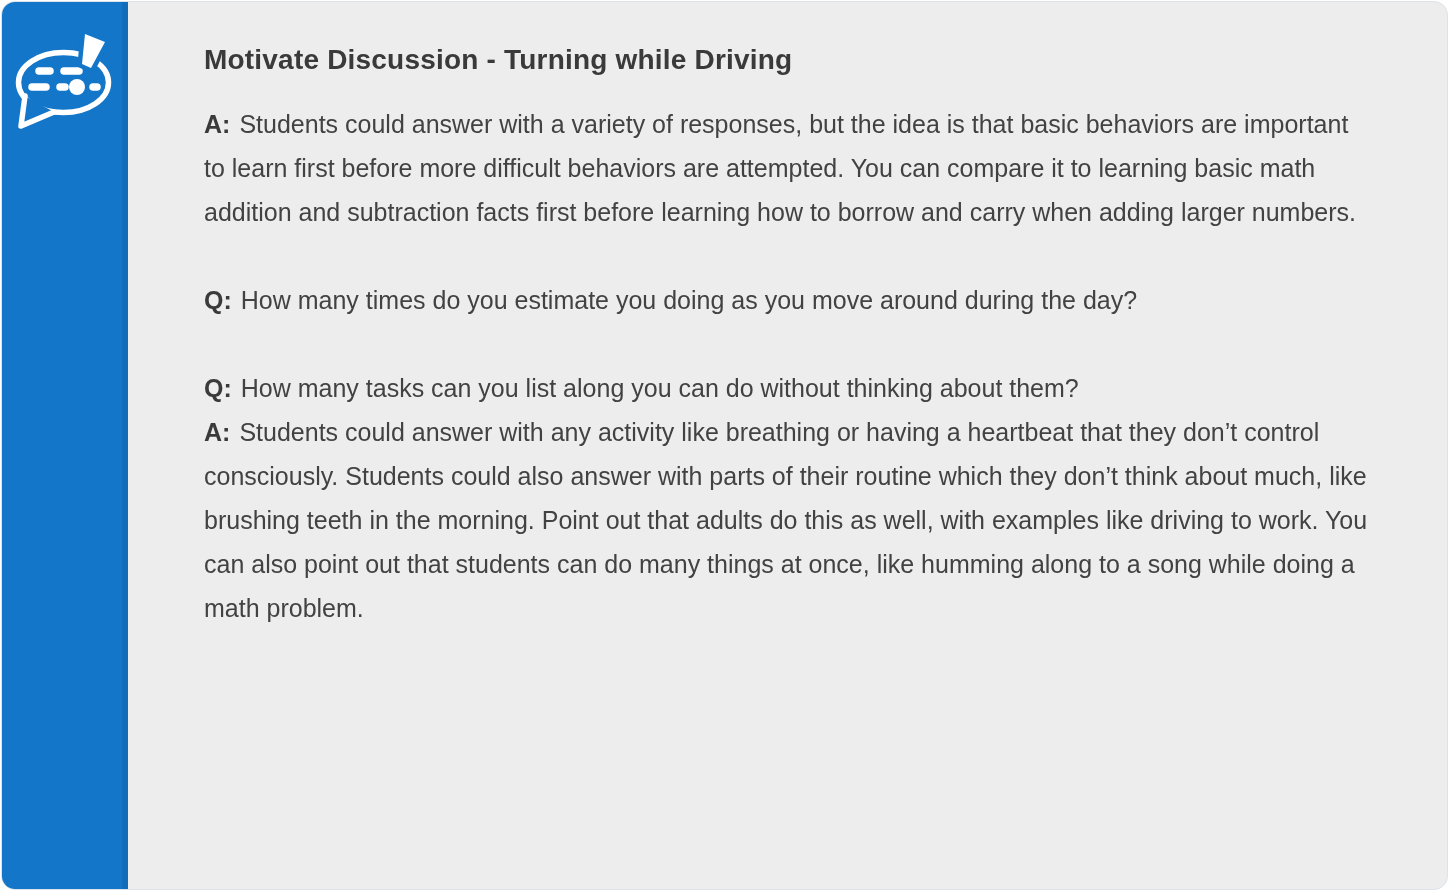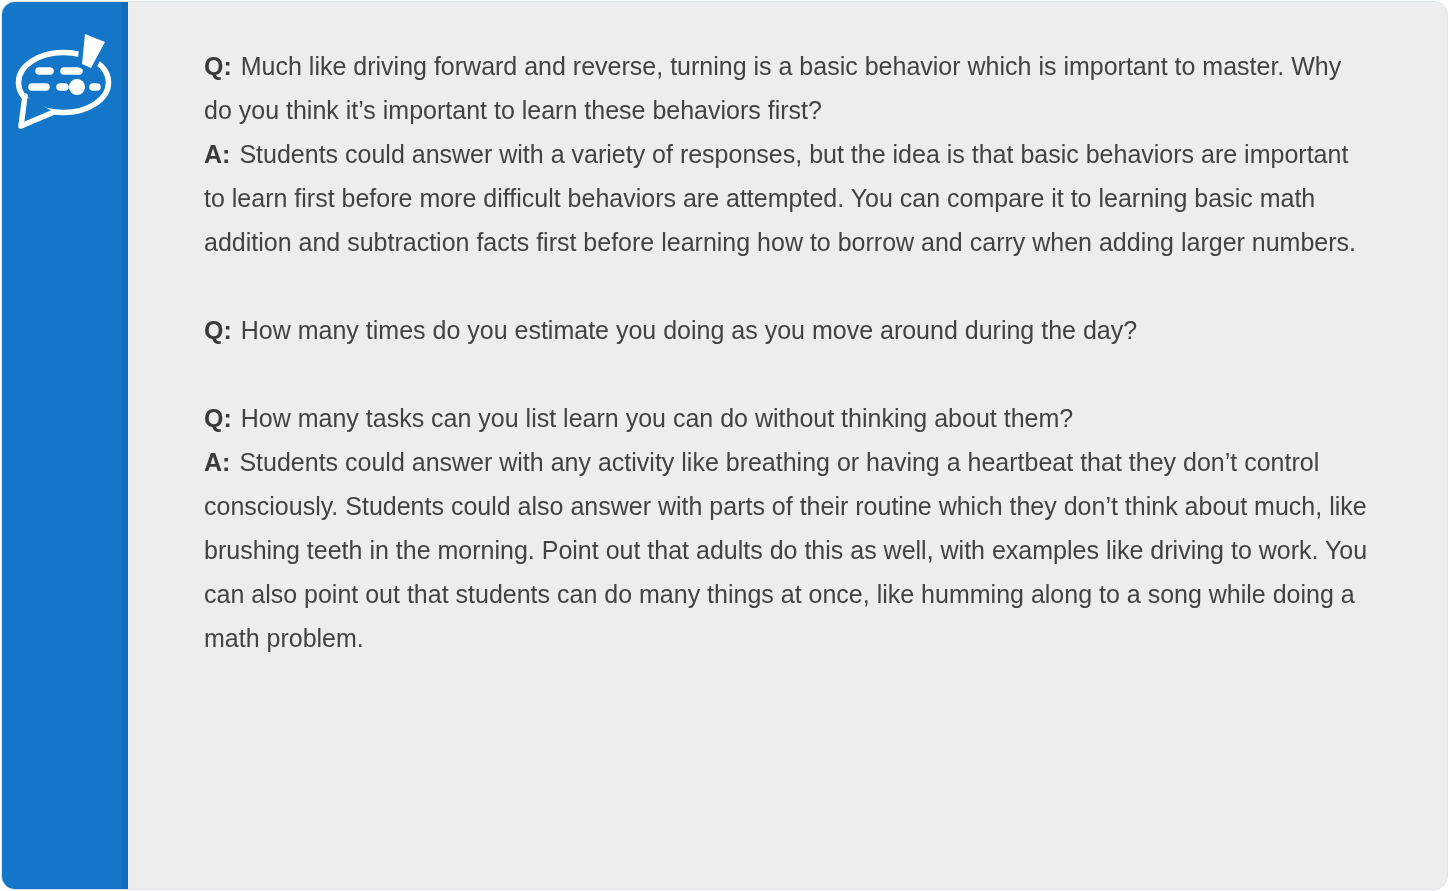--- a/index.html
+++ b/index.html
@@ -78,29 +78,29 @@
       </g>
 
       <circle cx="69" cy="57" r="8" fill="#ffffff"></circle>
 
       <polygon points="77,4 97,12 83,38 74,34" fill="none" stroke="#1376c8" stroke-width="9" stroke-linejoin="round"></polygon>
       <polygon points="77,4 97,12 83,38 74,34" fill="#ffffff"></polygon>
     </svg>
   </aside>
 
   <main class="content">
+    <h1 class="title">Motivate Discussion - Turning while Driving</h1>
 
     <section class="qa-section">
-      <p class="qa-line"><strong class="qa-label">Q:</strong><span>Much like driving forward and reverse, turning is a basic behavior which is important to master. Why do you think it’s important to learn these behaviors first?</span></p>
       <p class="qa-line"><strong class="qa-label">A:</strong><span>Students could answer with a variety of responses, but the idea is that basic behaviors are important to learn first before more difficult behaviors are attempted. You can compare it to learning basic math addition and subtraction facts first before learning how to borrow and carry when adding larger numbers.</span></p>
     </section>
 
     <section class="qa-section">
       <p class="qa-line"><strong class="qa-label">Q:</strong><span>How many times do you estimate you doing as you move around during the day?</span></p>
     </section>
 
     <section class="qa-section">
-      <p class="qa-line"><strong class="qa-label">Q:</strong><span>How many tasks can you list learn you can do without thinking about them?</span></p>
+      <p class="qa-line"><strong class="qa-label">Q:</strong><span>How many tasks can you list along you can do without thinking about them?</span></p>
       <p class="qa-line"><strong class="qa-label">A:</strong><span>Students could answer with any activity like breathing or having a heartbeat that they don’t control consciously. Students could also answer with parts of their routine which they don’t think about much, like brushing teeth in the morning. Point out that adults do this as well, with examples like driving to work. You can also point out that students can do many things at once, like humming along to a song while doing a math problem.</span></p>
     </section>
   </main>
 
 </div>
 
 </body></html>

